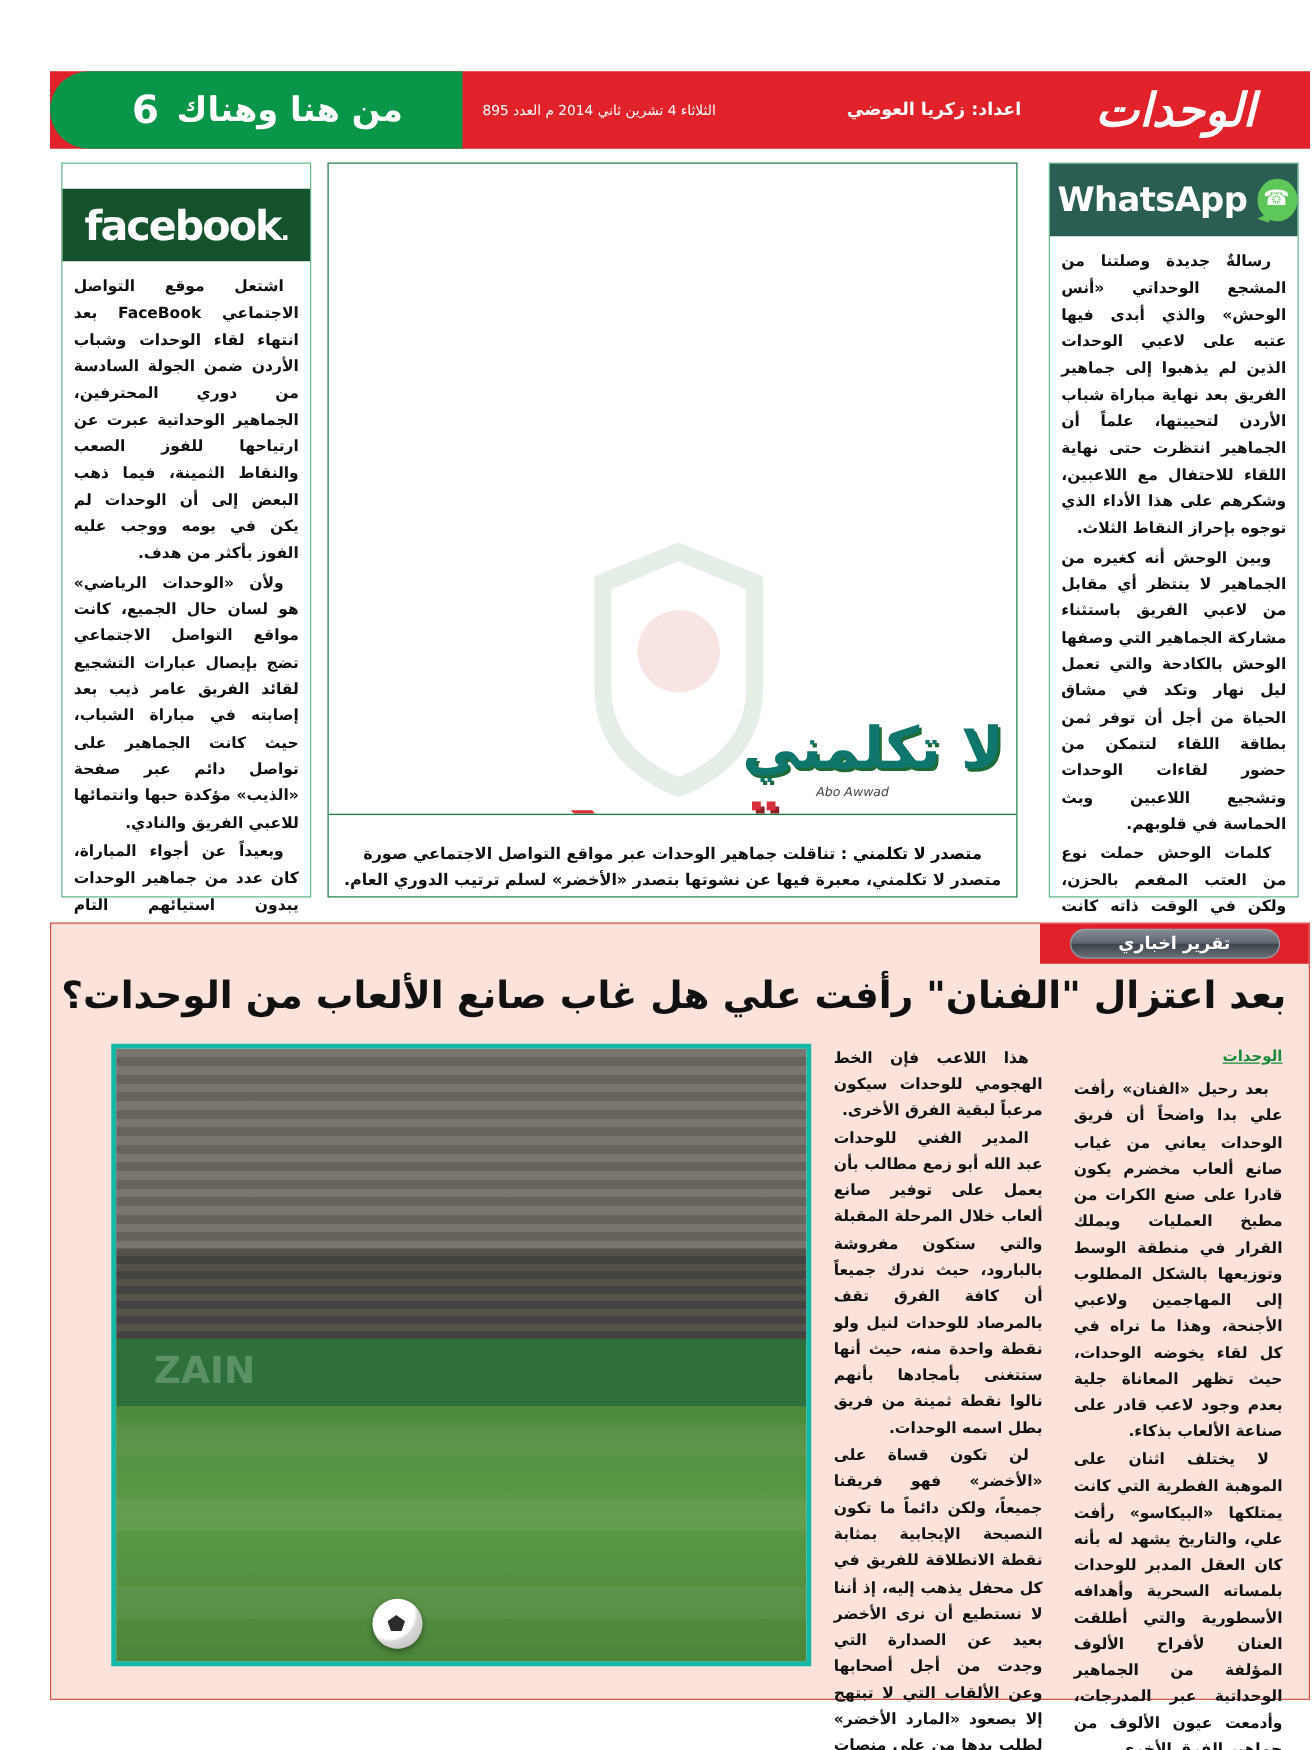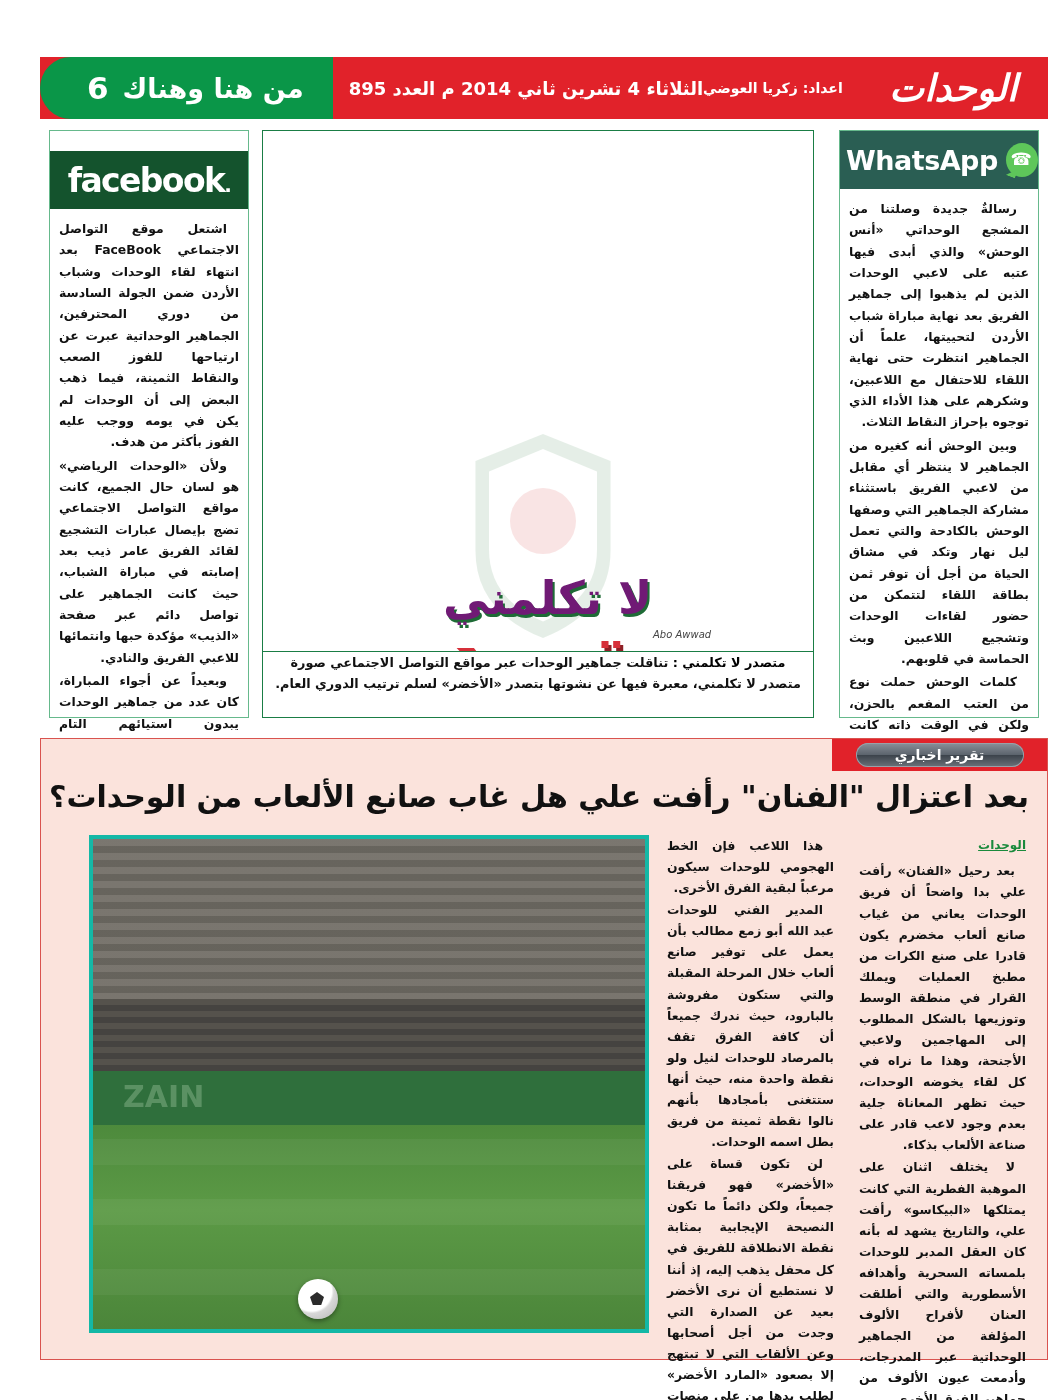--- a/index.html
+++ b/index.html
@@ -28,21 +28,21 @@
     gap: 14px; padding-left: 18px;
   }
   .mast-page-num {
     color: #fff; font-size: 31px; font-weight: bold; letter-spacing: 0;
     font-family: "DejaVu Sans", sans-serif;
   }
   .mast-section {
     color: #fff; font-size: 27px; font-weight: bold; white-space: nowrap;
   }
   .mast-middle { flex: 1; display: flex; align-items: center; justify-content: space-between; padding: 0 16px; }
-  .mast-date { color:#fff; font-size: 18px; font-weight: bold; white-space: nowrap; }
+  .mast-date { color:#fff; font-size: 11px; font-weight: normal; white-space: nowrap; }
   .mast-editor { color:#fff; font-size: 14px; font-weight: bold; white-space: nowrap; }
   .mast-logo {
     width: 215px; display:flex; align-items:center; justify-content:center;
   }
   .mast-logo-txt {
     color:#fff; font-size: 37px; font-weight: bold;
     font-style: italic; letter-spacing: -1px; white-space: nowrap;
   }
 
   
@@ -89,21 +89,21 @@
 
   
   .cartoon-box {
     position:absolute; left: 222px; top: 0; width: 552px; height: 588px;
     border: 1px solid #1a7d45; background:#fff; overflow:hidden;
   }
   .cartoon-art { position:absolute; left:0; top:0; width:550px; height:520px; background:#fff; overflow:hidden; }
   .caption-band {
     position:absolute; left:0; bottom:0; width:550px; height:66px;
     border-top:1px solid #1a7d45; background:#fff;
-    padding: 0 10px; font-size: 12.8px; line-height:1.65;
+    padding: 21px 10px; font-size: 12.8px; line-height:1.65;
     text-align:center; font-weight:bold; color:#111;
   }
   .caption-band b { color:#000; }
 
   
   .fig { position:absolute; }
 
   .big-word { position:absolute; font-weight:bold; }
 
   
@@ -261,21 +261,21 @@
           
           
           
           
           
           
         </div>
 
         
         <div class="big-word" style="left:0px; top:468px; width:550px; text-align:center; font-size:96px; color:#d6303a; text-shadow: 3px 4px 0 #8e2026; letter-spacing:-2px;">متصدر</div>
-        <div class="big-word" style="left:180px; top:440px; width:360px; text-align:left; font-size:46px; color:#701a75; text-shadow: 2px 3px 0 #1e6b36;">لا تكلمني</div>
+        <div class="big-word" style="left:180px; top:440px; width:360px; text-align:right; font-size:46px; color:#0f766e; text-shadow: 2px 3px 0 #1e6b36;">لا تكلمني</div>
         
         <div style="position:absolute; left:390px; top:498px; font-size:10px; color:#444; font-style:italic;">Abo Awwad</div>
       </div>
 
       <div class="caption-band">
         <b>متصدر لا تكلمني :</b>
         <span>تناقلت جماهير الوحدات عبر مواقع التواصل الاجتماعي صورة متصدر لا تكلمني، معبرة فيها عن نشوتها بتصدر «الأخضر» لسلم ترتيب الدوري العام.</span>
       </div>
     </div>
 

